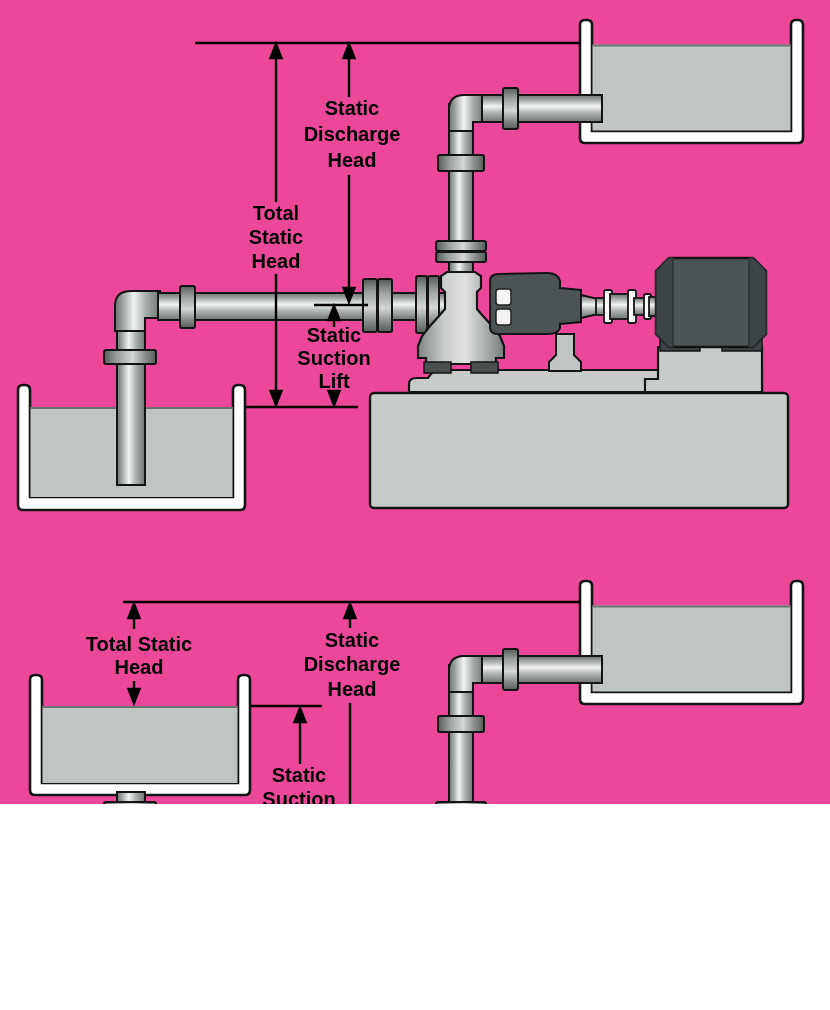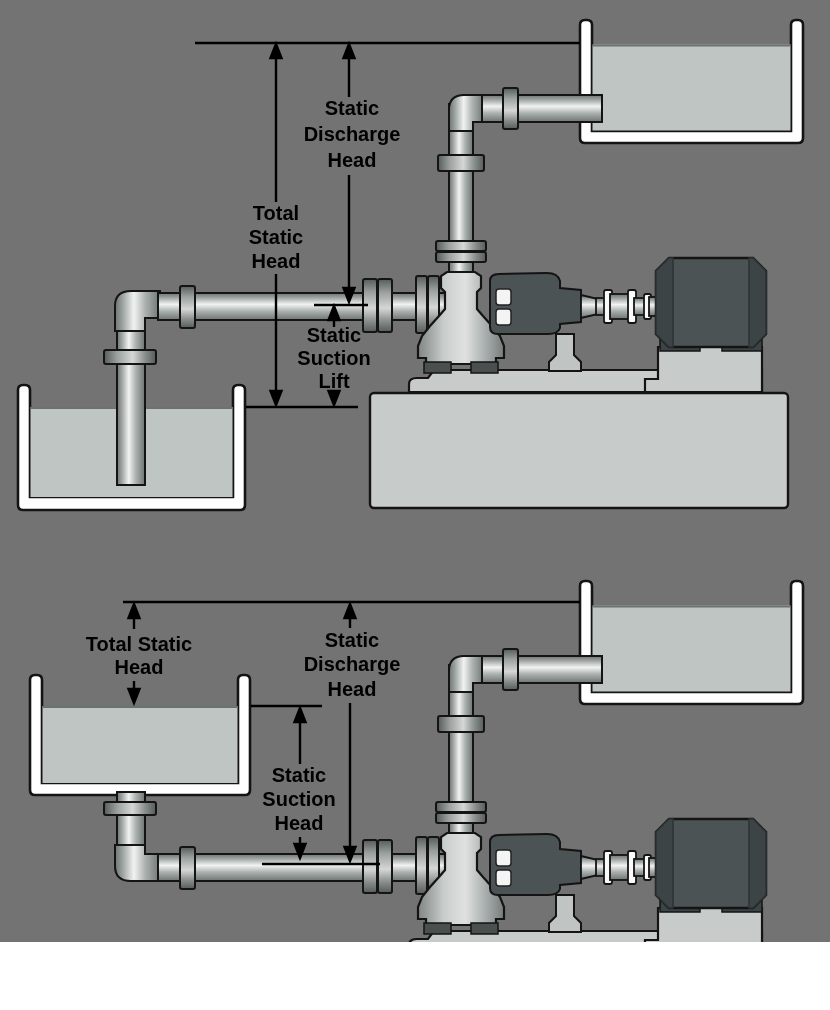--- a/index.html
+++ b/index.html
@@ -1,16 +1,16 @@
 <!DOCTYPE html>
 <html><head>
 <meta charset="utf-8">
 <style>
   html,body{margin:0;padding:0;background:#fff;}
-  .stage{position:relative;width:830px;height:942px;background:#737373;overflow:hidden;}
+  .stage{position:relative;width:830px;height:804px;background:#ec4899;overflow:hidden;}
   svg{position:absolute;left:0;top:0;}
   text.lbl{font-family:"Liberation Sans","DejaVu Sans",sans-serif;font-weight:700;font-size:20px;fill:#000;text-anchor:middle;}
 </style>
 </head>
 <body>
 
 <div class="stage">
 <svg width="830" height="1010" viewBox="0 0 830 1010">
   <defs>
     <linearGradient id="pipeH" x1="0" y1="0" x2="0" y2="1">

